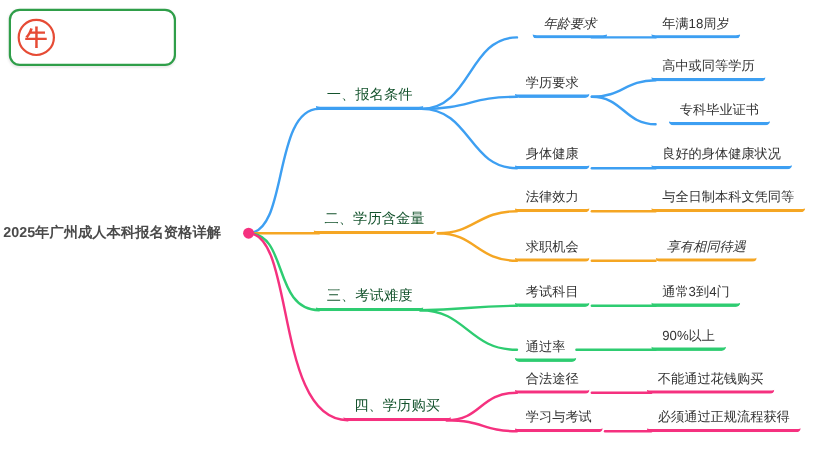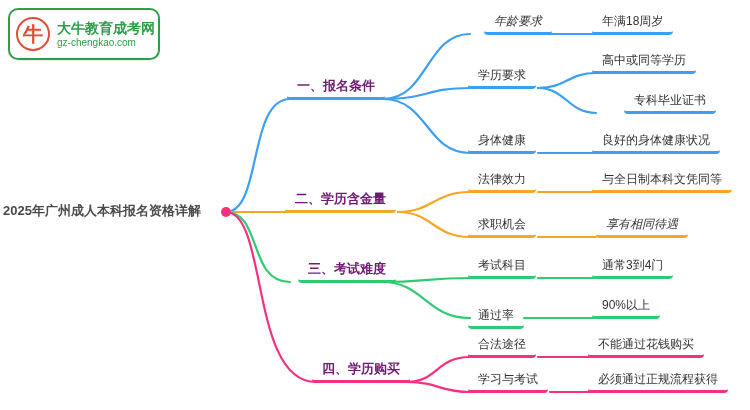--- a/index.html
+++ b/index.html
@@ -10,21 +10,21 @@
   }
   #wires{position:absolute;left:0;top:0;width:750px;height:410px;pointer-events:none;}
   #wires path{fill:none;stroke-width:2.2;stroke-linecap:round;stroke:var(--c,#999);}
   .node{
     position:absolute;white-space:nowrap;
     font-size:12px;color:#333;line-height:16px;
     padding:2px 10px 3px;
     border-bottom:3px solid var(--c,#999);
     border-radius:0 0 4px 4px;
   }
-  .branch-label{font-weight:bold;font-size:13px;color:#701a75;}
+  .branch-label{font-weight:normal;font-size:13px;color:#14532d;}
   .root-title{
     position:absolute;left:3px;top:202px;width:230px;
     font-size:13px;font-weight:bold;color:#4a4a4a;white-space:nowrap;
     letter-spacing:0px;
   }
   .logo{
     position:absolute;left:8px;top:8px;width:152px;height:52px;
     border:2px solid #2f9e49;border-radius:10px;background:#fff;
     display:flex;align-items:center;gap:7px;padding:0 6px;box-sizing:border-box;
     box-shadow:0 1px 2px rgba(0,0,0,.08);
@@ -77,45 +77,41 @@
       <path d="M226,212 C268,212 250,382 316,382"></path>
       <path d="M406,382 C438,382 436,357 470,357"></path>
       <path d="M406,382 C440,382 438,392 470,392"></path>
       <path d="M538,357 L592,357"></path>
       <path d="M550,392 L592,392"></path>
     </g>
   </svg>
 
   <div class="logo">
     <div class="bull">牛</div>
-    <div class="logo-text">
-      <div class="site">大牛教育成考网</div>
-      <div class="domain">gz-chengkao.com</div>
-    </div>
   </div>
 
   <div class="root-title">2025年广州成人本科报名资格详解</div>
   <div class="root-dot"></div>
 
   <div class="node branch-label bc-0" style="left: 287px; top: 76px; --c: #3d9ff2;">一、报名条件</div>
   <div class="node bc-0" style="left: 484px; top: 11px; font-style: italic; --c: #3d9ff2;">年龄要求</div>
   <div class="node bc-0" style="left: 468px; top: 65px; --c: #3d9ff2;">学历要求</div>
   <div class="node bc-0" style="left: 468px; top: 130px; --c: #3d9ff2;">身体健康</div>
   <div class="node bc-0" style="left: 592px; top: 11px; --c: #3d9ff2;">年满18周岁</div>
   <div class="node bc-0" style="left: 592px; top: 50px; --c: #3d9ff2;">高中或同等学历</div>
-  <div class="node bc-0" style="left: 624px; top: 90px; --c: #3d9ff2;">专科毕业证书</div>
+  <div class="node bc-0" style="left: 608px; top: 90px; --c: #3d9ff2;">专科毕业证书</div>
   <div class="node bc-0" style="left: 592px; top: 130px; --c: #3d9ff2;">良好的身体健康状况</div>
 
   <div class="node branch-label bc-1" style="left: 285px; top: 189px; --c: #f5a623;">二、学历含金量</div>
   <div class="node bc-1" style="left: 468px; top: 169px; --c: #f5a623;">法律效力</div>
   <div class="node bc-1" style="left: 468px; top: 214px; --c: #f5a623;">求职机会</div>
   <div class="node bc-1" style="left: 592px; top: 169px; --c: #f5a623;">与全日制本科文凭同等</div>
   <div class="node bc-1" style="left: 596px; top: 214px; font-style: italic; --c: #f5a623;">享有相同待遇</div>
 
-  <div class="node branch-label bc-2" style="left: 298px; top: 259px; --c: #2ecc71;">三、考试难度</div>
+  <div class="node branch-label bc-2" style="left: 287px; top: 259px; --c: #2ecc71;">三、考试难度</div>
   <div class="node bc-2" style="left: 468px; top: 255px; --c: #2ecc71;">考试科目</div>
   <div class="node bc-2" style="left: 468px; top: 295px; margin-top: 10px; --c: #2ecc71;">通过率</div>
   <div class="node bc-2" style="left: 592px; top: 255px; --c: #2ecc71;">通常3到4门</div>
   <div class="node bc-2" style="left: 592px; top: 295px; --c: #2ecc71;">90%以上</div>
 
   <div class="node branch-label bc-3" style="left: 312px; top: 359px; --c: #f5317f;">四、学历购买</div>
   <div class="node bc-3" style="left: 468px; top: 334px; text-align: center; --c: #f5317f;">合法途径</div>
   <div class="node bc-3" style="left: 468px; top: 369px; --c: #f5317f;">学习与考试</div>
   <div class="node bc-3" style="left: 588px; top: 334px; --c: #f5317f;">不能通过花钱购买</div>
   <div class="node bc-3" style="left: 588px; top: 369px; --c: #f5317f;">必须通过正规流程获得</div>

